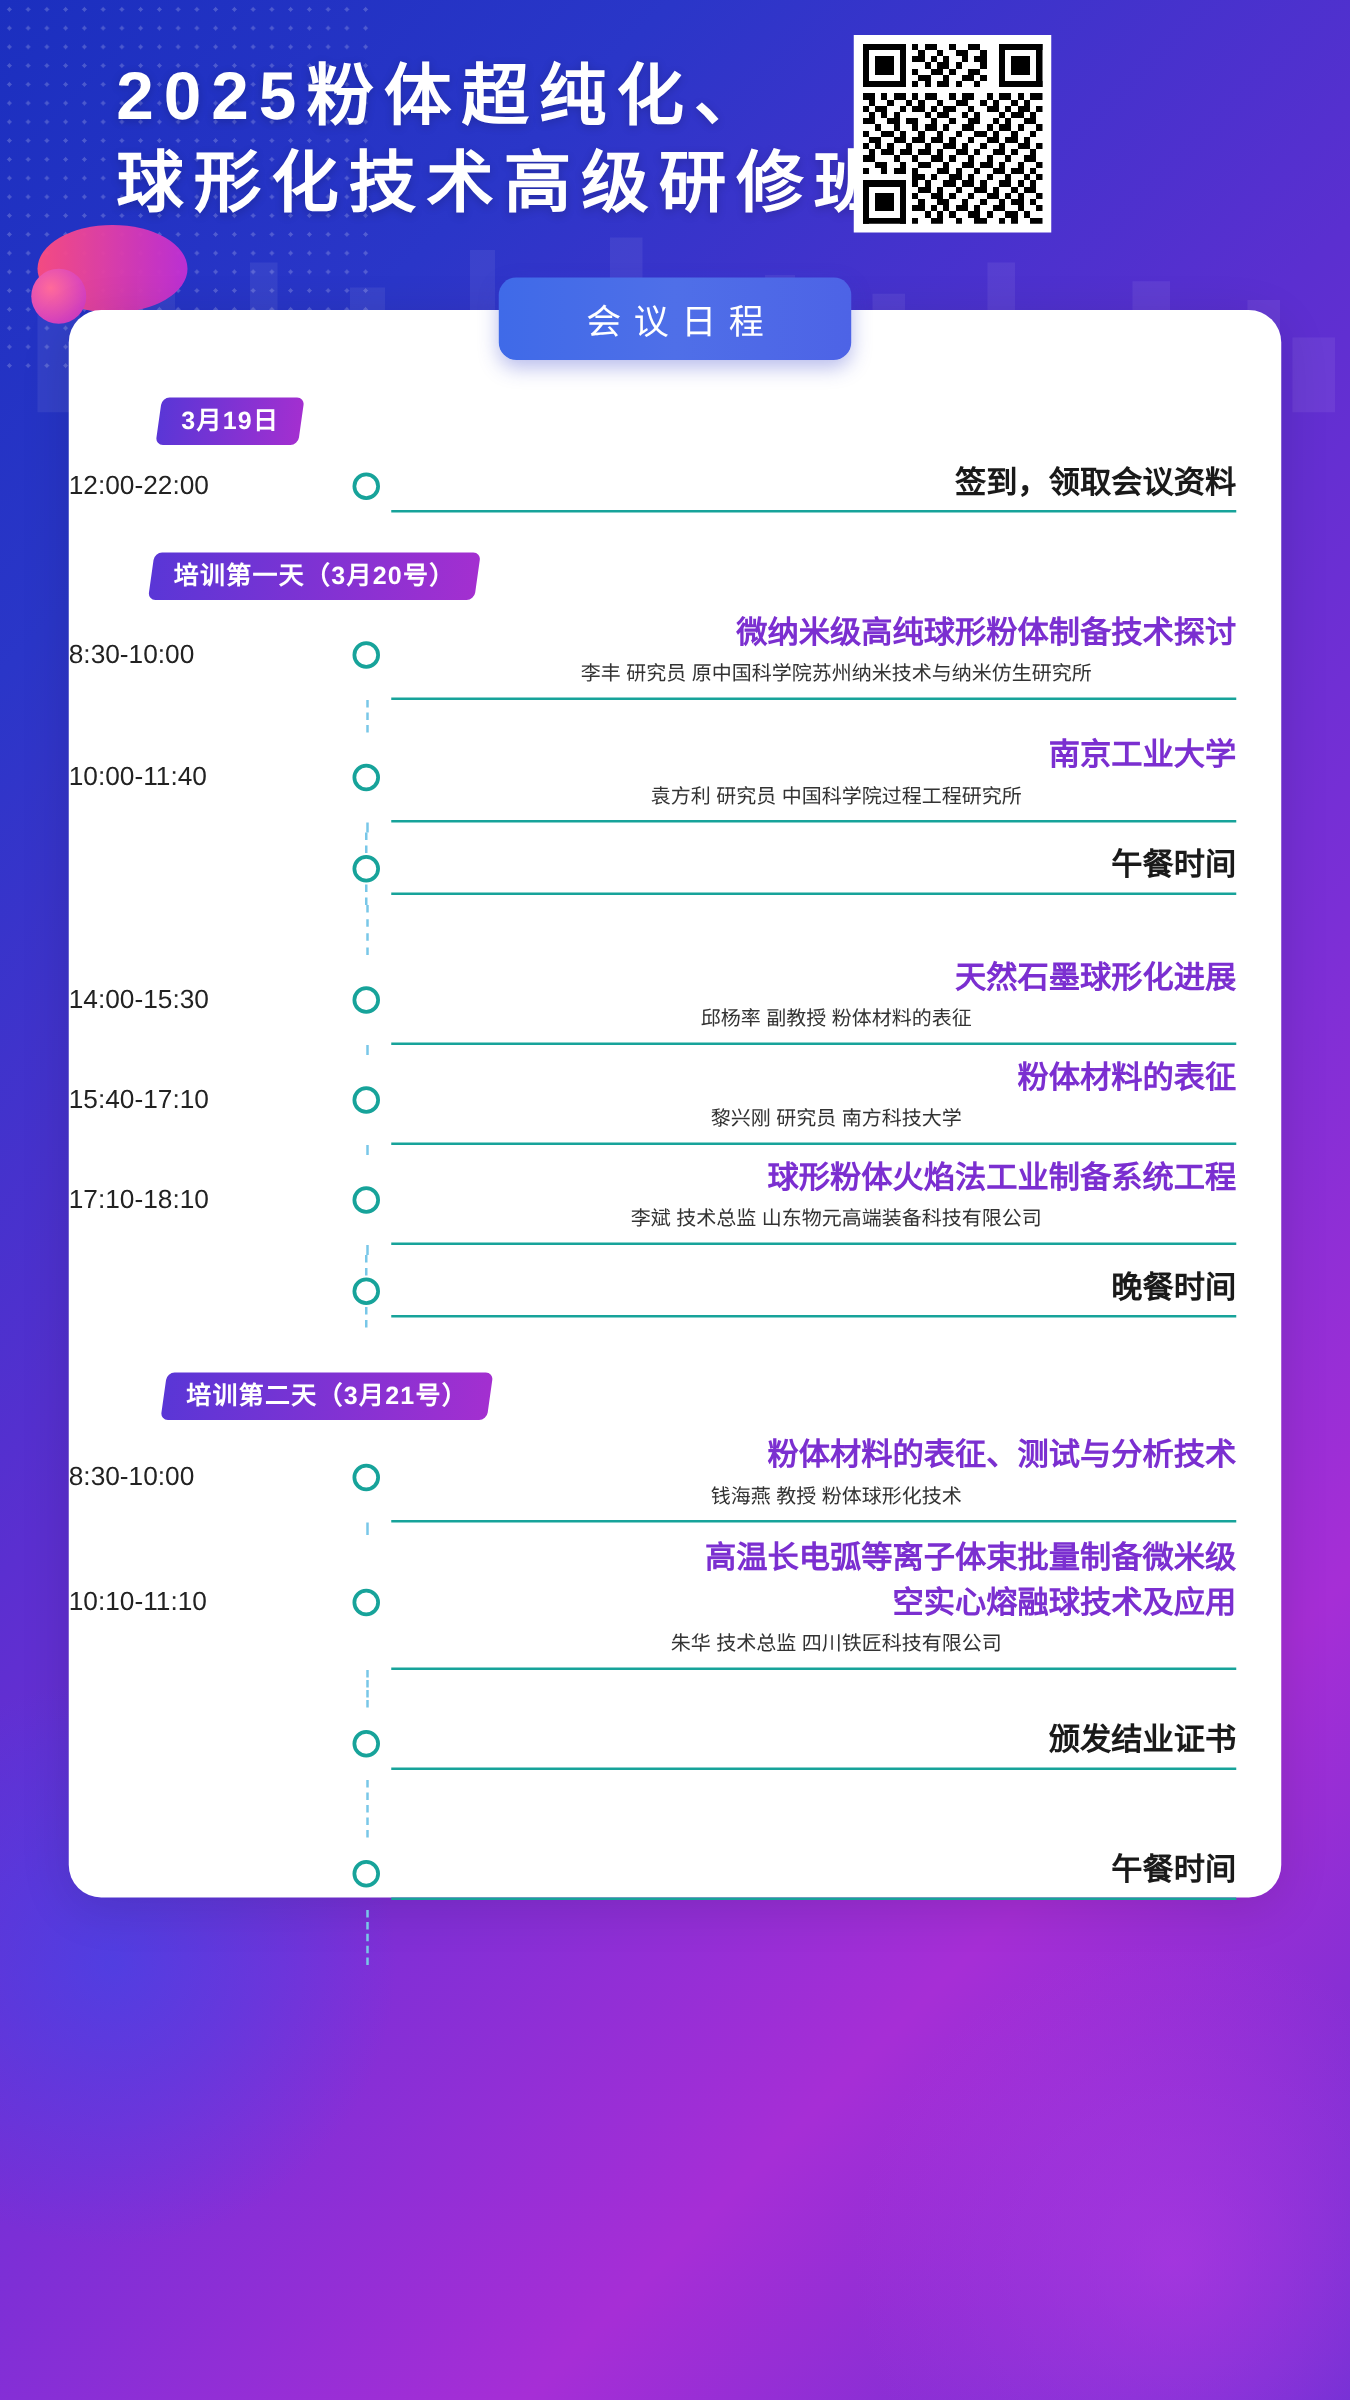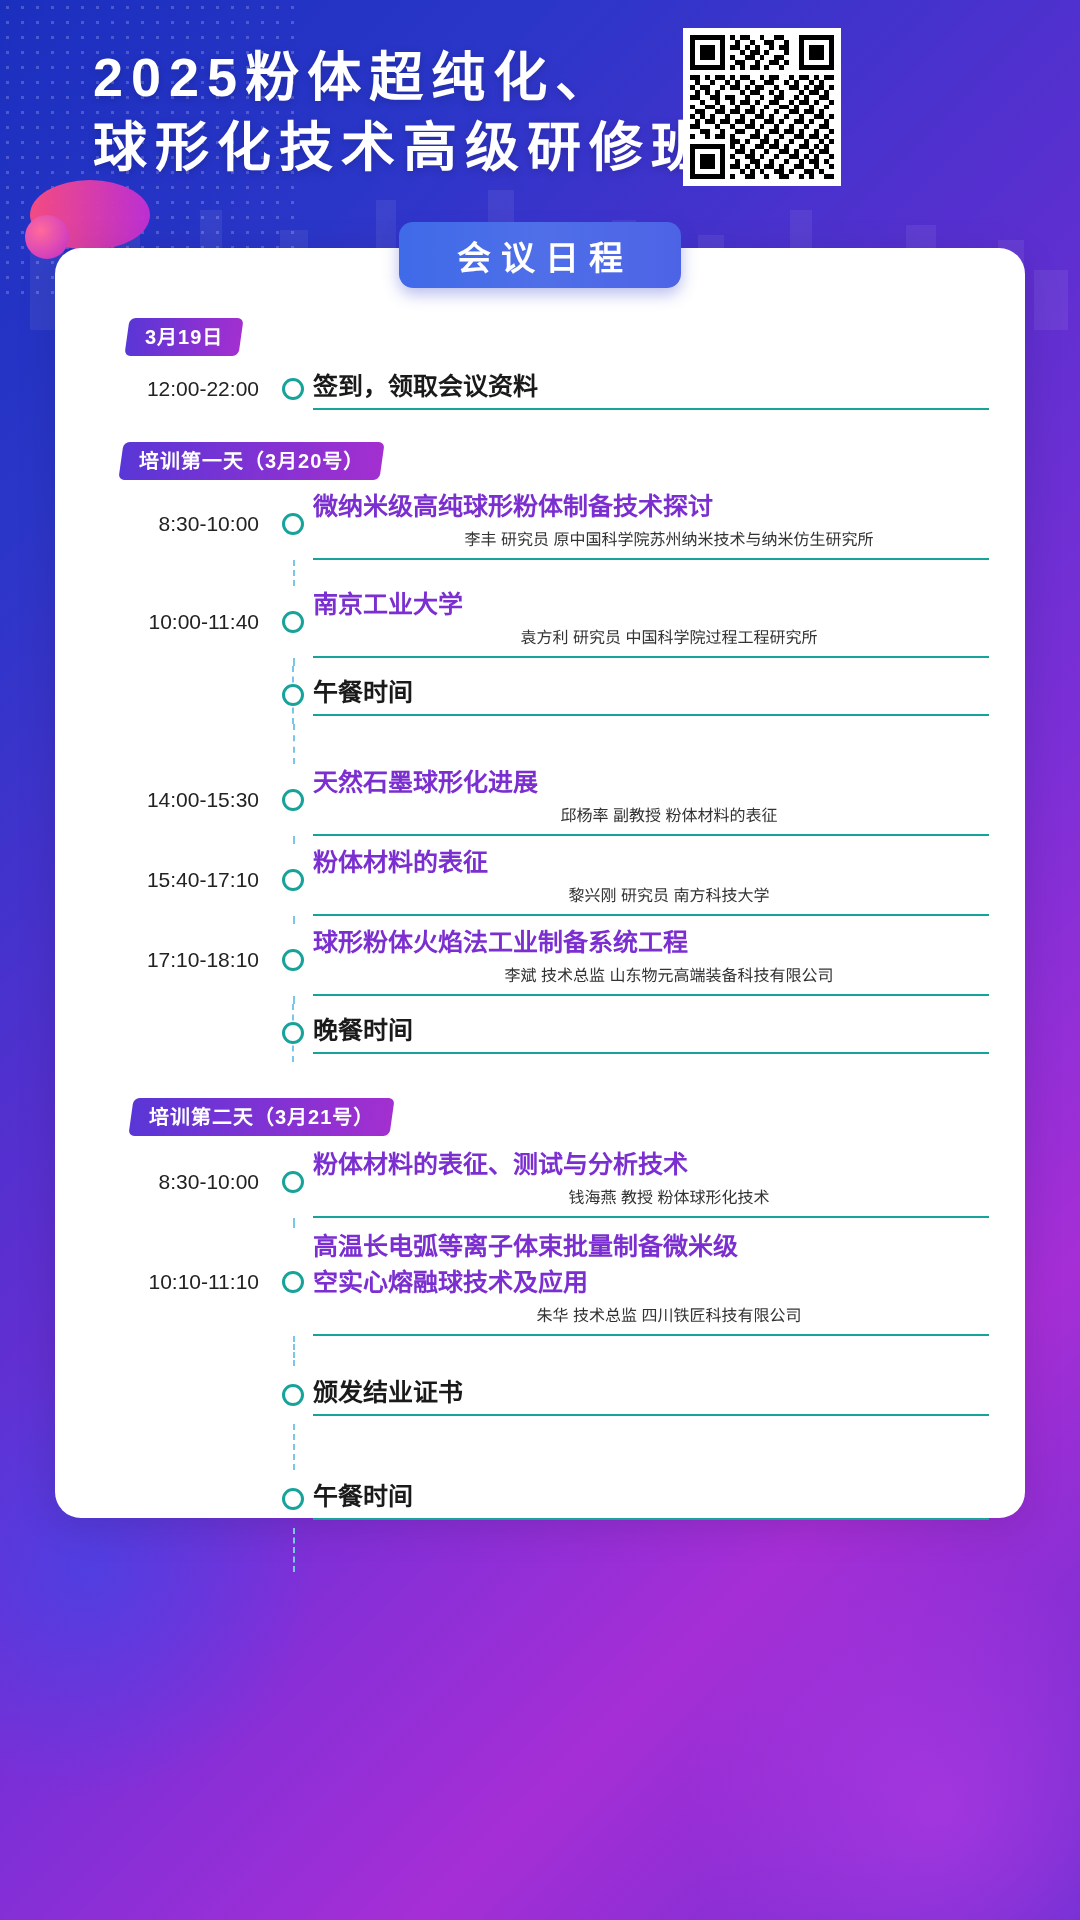--- a/index.html
+++ b/index.html
@@ -81,21 +81,21 @@
     position: absolute;
     left: 50%; transform: translateX(-50%);
     top: -26px;
     width: 282px; height: 66px;
     background: linear-gradient(90deg,#3f6ae8 0%, #4f6fe8 50%, #4d63e6 100%);
     border-radius: 14px;
     display: flex; align-items: center; justify-content: center;
     box-shadow: 0 6px 16px rgba(50,60,200,.35);
   }
   .ribbon span {
-    color: #fff; font-size: 34px; font-weight: bold; letter-spacing: 10px;
+    color: #fff; font-size: 28px; font-weight: normal; letter-spacing: 10px;
     text-indent: 10px;
   }
 
   .schedule {
     position: absolute; left: 0; top: 70px; width: 970px;
   }
 
   
   .day-chip {
     display: inline-block;
@@ -114,21 +114,20 @@
 
   
   .row {
     position: relative;
     display: flex;
     align-items: center;
     min-height: 58px;
   }
   .time {
     width: 218px;
-    text-align: right;
     padding-right: 14px;
     color: #222;
     font-size: 21px;
     white-space: nowrap;
   }
   .axis {
     position: relative;
     width: 40px;
     display: flex; align-items: center; justify-content: center;
     align-self: stretch;
@@ -151,21 +150,21 @@
   .content {
     flex: 1;
     position: relative;
     padding-bottom: 6px;
   }
   .content .hline {
     position: absolute; left: 0; right: 36px; bottom: 0;
     height: 2px; background: #17a39a;
   }
   .talk-title {
-    text-align: left;
+    text-align: right;
     padding-right: 36px;
     color: #7b2fd0;
     font-size: 25px;
     font-weight: bold;
     line-height: 36px;
   }
   .talk-title.plain { color: #1a1a1a; }
   .speaker {
     text-align: center;
     color: #333;

